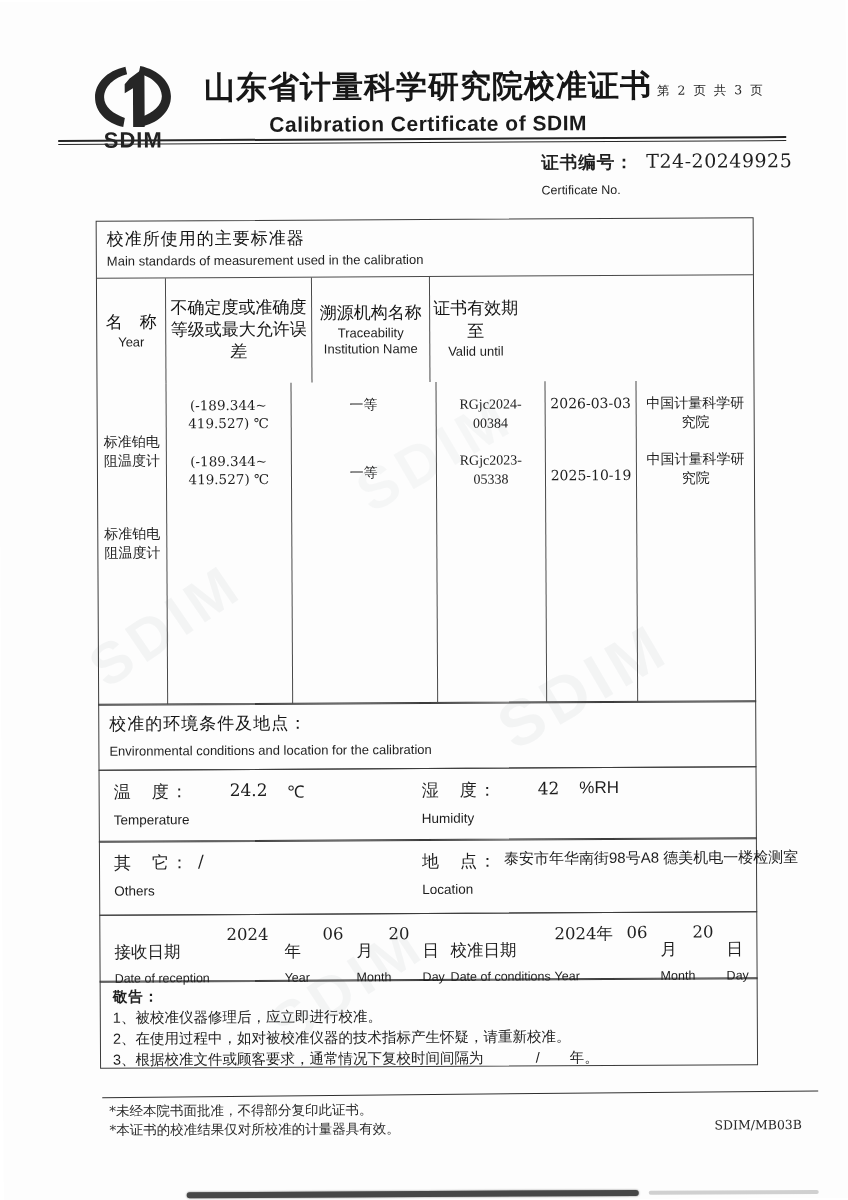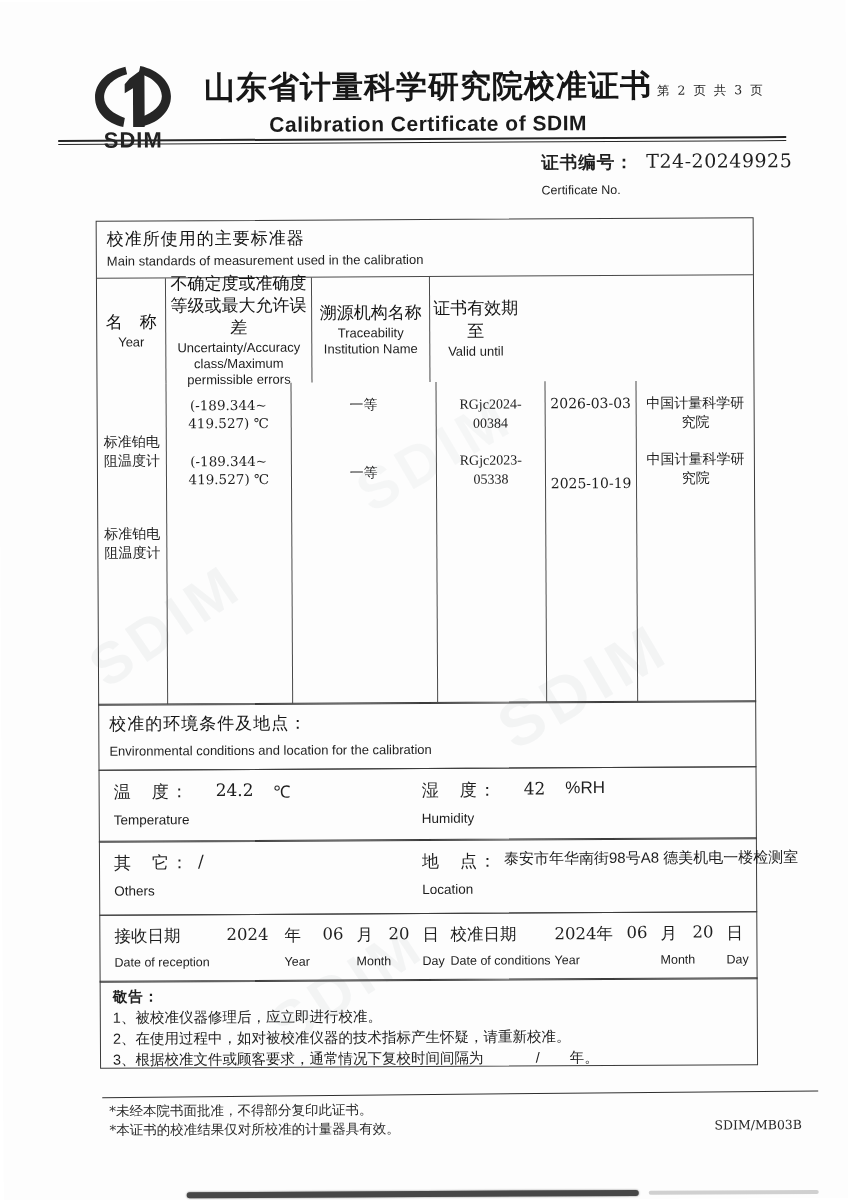--- a/index.html
+++ b/index.html
@@ -71,31 +71,31 @@
   .env-title { height:67px; padding:8px 10px 0 10px; }
   .env-title .sec-en { margin-top:8px; }
 
   .pair-row { display:flex; padding:10px 0 0 14px; }
   .pair-left { width:308px; }
   .pair-right { flex:1; }
   .row-th { height:73px; }
   .row-ol { height:75px; }
   .cnline { font-size:17px; white-space:nowrap; display:flex; align-items:flex-start; }
   .cn-label { letter-spacing:2px; }
-  .val { font-family:"DejaVu Serif", serif; margin-left:26px; }
+  .val { font-family:"DejaVu Serif", serif; margin-left:40px; }
   .unit { margin-left:20px; }
   .enline { font-size:13.5px; margin-top:9px; color:#1c1c1c; }
   .addr { font-size:15px; width:222px; text-align:center; line-height:1.45;
     margin-left:6px; margin-top:-2px; }
 
   .date-row { height:68px; padding:10px 0 0 14px; display:flex; }
   .dgrid { display:grid; grid-auto-rows:min-content; row-gap:8px; }
   .dgrid-l { grid-template-columns:112px 58px 38px 34px 32px 34px 24px; }
   .dgrid-r { grid-template-columns:104px 72px 34px 32px 34px 24px; margin-left:4px; }
-  .d-cn { font-size:16.5px; white-space:nowrap; }
+  .d-cn { font-size:16.5px; white-space:nowrap;margin-top:16px; }
   .d-num { font-family:"DejaVu Serif", serif; font-size:16.5px; }
   .d-en { font-size:12.5px; white-space:nowrap; color:#1c1c1c; }
 
   .notice { height:88px; padding:5px 12px 0 12px; font-size:14.5px; line-height:21px; }
   .notice-title { font-weight:bold; letter-spacing:1px; }
   .gap-a { display:inline-block; width:52px; }
   .gap-b { display:inline-block; width:30px; }
 
   
   .foot-rule { position:absolute; left:99px; top:1094px; width:716px; height:0;
@@ -147,21 +147,20 @@
         <div class="sec-cn">校准所使用的主要标准器</div>
         <div class="sec-en">Main standards of measurement used in the calibration</div>
       </div>
       <div class="std-head">
         <div class="std-col c1">
           <div class="colh-cn">名　称</div>
           <div class="colh-en">Year</div>
         </div>
         <div class="std-col c3">
           <div class="colh-cn">不确定度或准确度等级或最大允许误差</div>
-          <div class="colh-en">Uncertainty/Accuracy class/Maximum permissible errors</div>
         </div>
         <div class="std-col c6">
           <div class="colh-cn">溯源机构名称</div>
           <div class="colh-en">Traceability Institution Name</div>
         </div>
         <div class="std-col c5">
           <div class="colh-cn">证书有效期至</div>
           <div class="colh-en">Valid until</div>
         </div>
       </div>
@@ -177,21 +176,21 @@
         <div class="std-col c3">
           <div class="cell cell-grade">一等</div>
           <div class="cell cell-grade" style="margin-top:12px">一等</div>
         </div>
         <div class="std-col c4">
           <div class="cell cell-cert">RGjc2024-00384</div>
           <div class="cell cell-cert">RGjc2023-05338</div>
         </div>
         <div class="std-col c5">
           <div class="cell cell-date">2026-03-03</div>
-          <div class="cell cell-date" style="margin-top:24px">2025-10-19</div>
+          <div class="cell cell-date" style="margin-top:16px">2025-10-19</div>
         </div>
         <div class="std-col c6">
           <div class="cell cell-inst">中国计量科学研究院</div>
           <div class="cell cell-inst">中国计量科学研究院</div>
         </div>
       </div>
     </div>
 
     <div class="box env-title">
       <div class="sec-cn">校准的环境条件及地点：</div>

